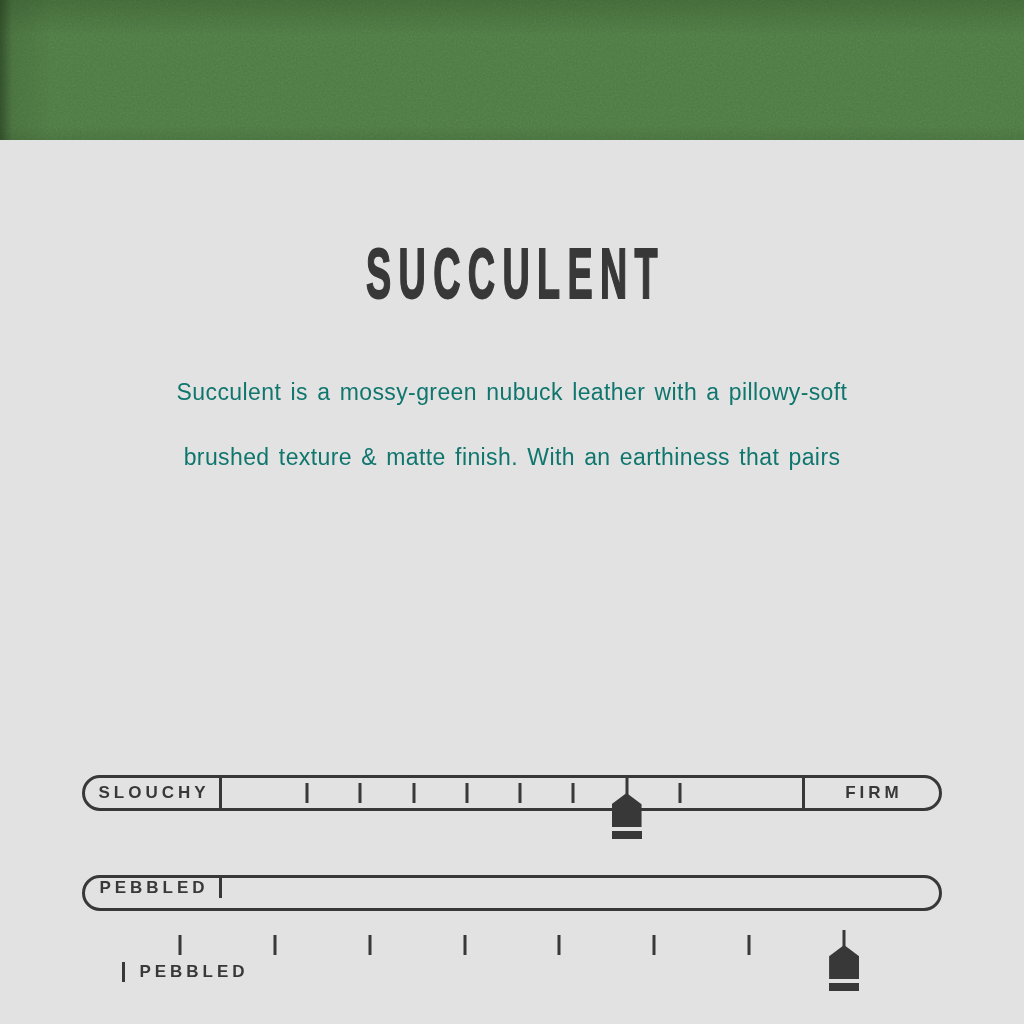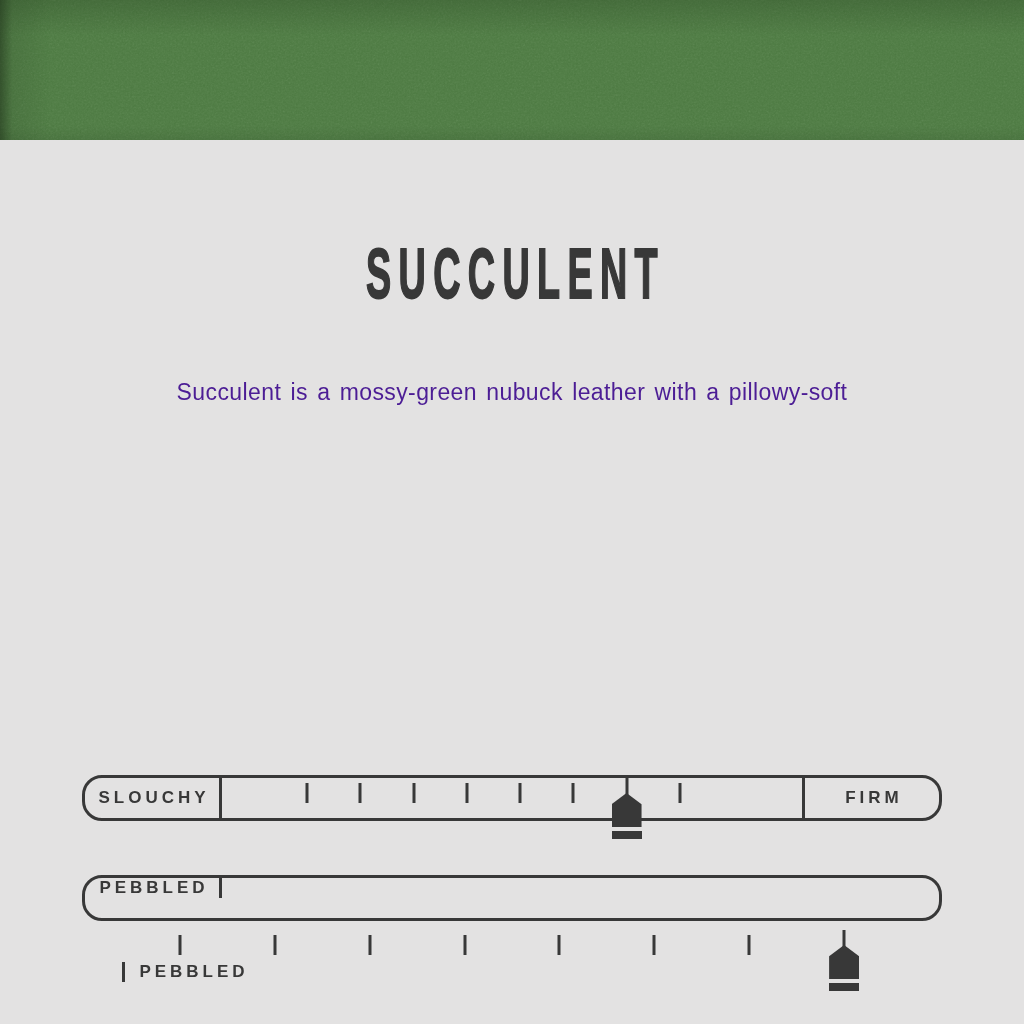--- a/index.html
+++ b/index.html
@@ -42,27 +42,27 @@
   }
 
   
   .desc{
     position:absolute;top:360px;left:0;right:0;
     text-align:center;
     font-size:23px;
     line-height:65px;
     letter-spacing:0.4px;
     word-spacing:2.5px;
-    color:#4c1d95;
+    color:#0f766e;
   }
   .desc-line{white-space:nowrap;}
 
   
   .scale{
-    position:absolute;left:82px;width:860px;height:46px;
+    position:absolute;left:82px;width:860px;height:36px;
     border:3px solid var(--ink);
     border-radius:20px;
     display:flex;
     gap:32px;
   }
   .scale-0{top:775px;}
   .scale-1{top:875px;flex-direction:column;}
   .scale .cell{
     flex:none;width:137px;
     display:flex;align-items:center;justify-content:center;
@@ -122,20 +122,21 @@
       <rect width="1024" height="140" fill="url(#leftShade)"></rect>
     </svg>
   </div>
 
   <h1 class="title">
     <span class="title-inner">SUCCULENT</span>
   </h1>
 
   <div class="desc">
     <div class="desc-line">Succulent is a mossy-green nubuck leather with a pillowy-soft</div>
+    <div class="desc-line">brushed texture &amp; matte finish. With an earthiness that pairs</div>
   </div>
 
   <div class="scale scale-0">
     <div class="cell left">SLOUCHY</div>
     <div class="track">
         <div class="tick" style="left: 11.111%;"></div>
         <div class="tick" style="left: 22.222%;"></div>
         <div class="tick" style="left: 33.333%;"></div>
         <div class="tick" style="left: 44.444%;"></div>
         <div class="tick" style="left: 55.556%;"></div>

